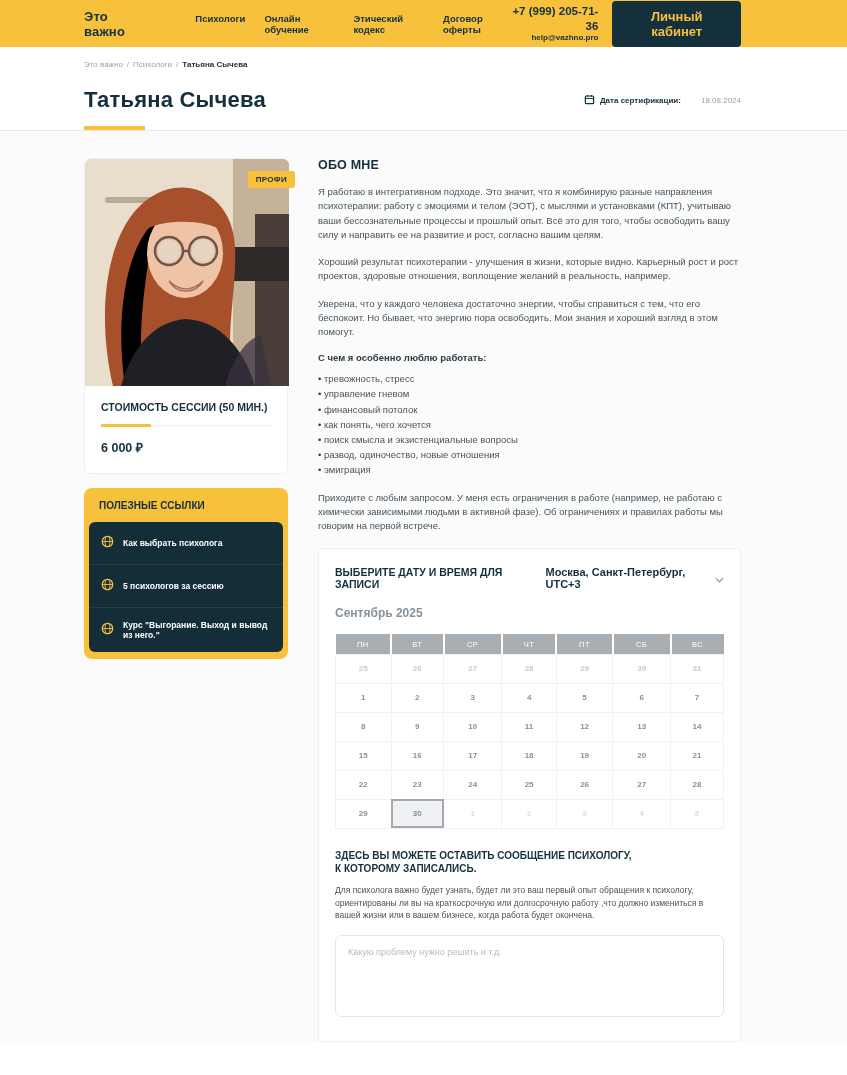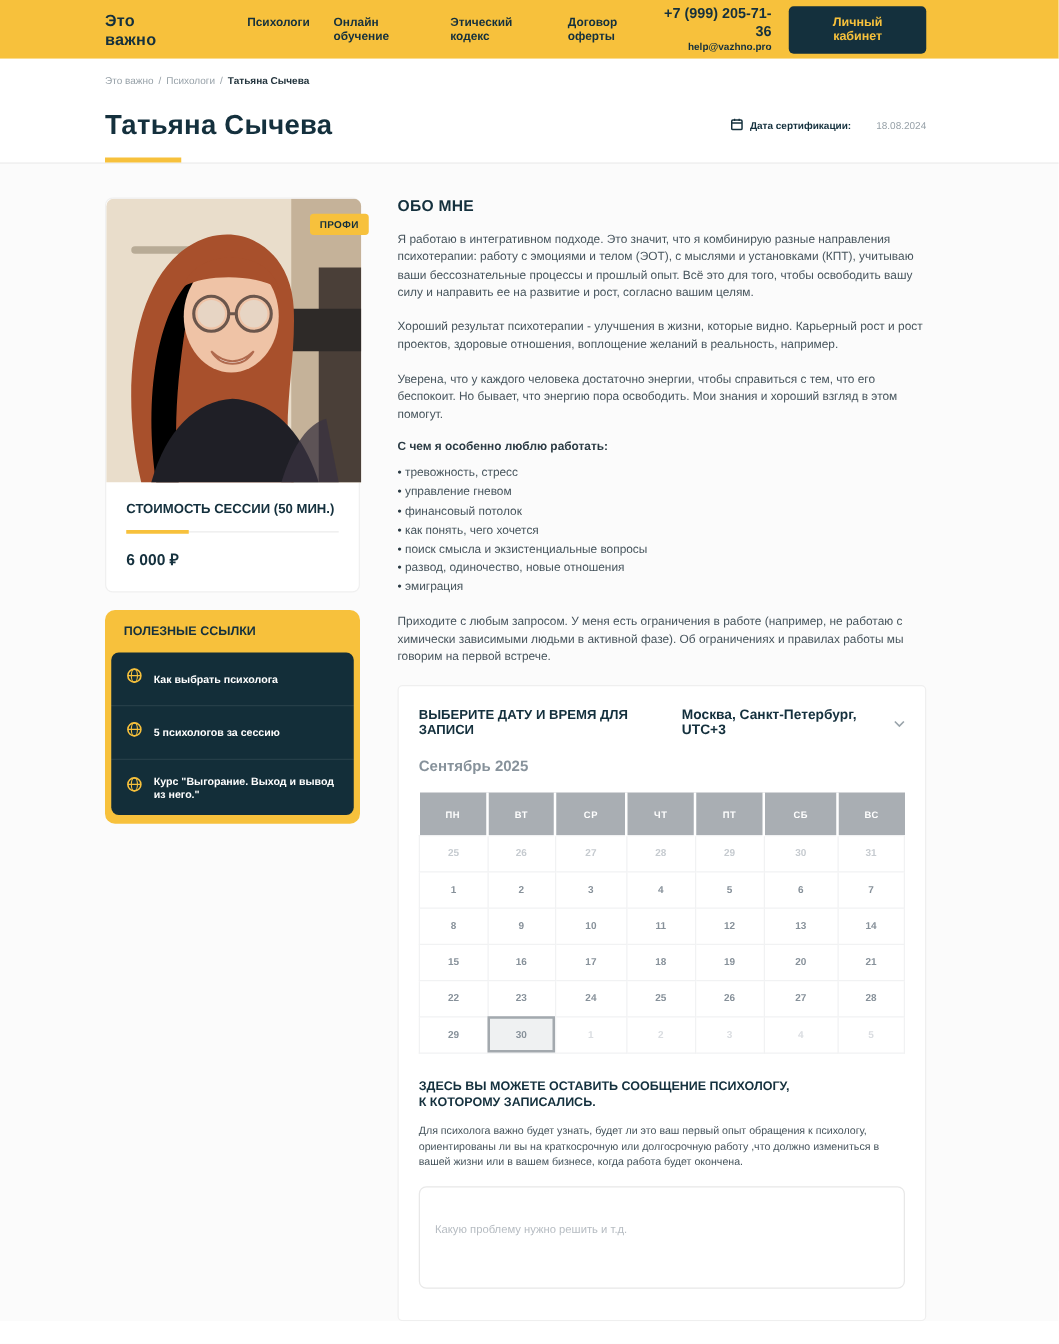--- a/index.html
+++ b/index.html
@@ -16,21 +16,21 @@
   .container{width:657px;margin-left:84px;}
 
   
   .header{height:47px;background:var(--accent);display:flex;align-items:center;padding-left:84px;padding-right:106px;}
   .logo{font-size:13px;font-weight:800;color:var(--dark);letter-spacing:.2px;cursor:pointer;}
   .nav{display:flex;gap:19px;margin-left:50px;}
   .nav-link{font-size:9.5px;font-weight:700;color:var(--dark);text-decoration:none;cursor:pointer;}
   .contact{margin-left:auto;text-align:right;line-height:1.25;}
   .phone{font-size:11.5px;font-weight:800;color:var(--dark);}
   .email{font-size:8px;font-weight:700;color:var(--dark);}
-  .account-btn{margin-left:14px;background:var(--dark);color:var(--accent);border:none;border-radius:4px;font-size:10px;font-weight:700;padding:8px 17px;font-family:inherit;cursor:pointer;}
+  .account-btn{margin-left:14px;background:var(--dark);color:var(--accent);border:none;border-radius:4px;font-size:13px;font-weight:700;padding:8px 17px;font-family:inherit;cursor:pointer;}
 
   
   .top-white{padding-top:13px;border-bottom:1px solid #E9E9E9;background:#fff;}
   .breadcrumb{font-size:8px;color:var(--gray);display:flex;gap:4px;align-items:center;}
   .breadcrumb .crumb{cursor:pointer;}
   .breadcrumb .crumb.current{color:#23343D;font-weight:700;cursor:default;}
   .title-row{display:flex;justify-content:space-between;align-items:center;margin-top:18px;}
   .page-title{font-size:22px;font-weight:800;color:var(--dark);letter-spacing:.2px;}
   .cert-date{display:flex;align-items:center;gap:5px;font-size:8px;}
   .cert-date .lbl{font-weight:800;color:var(--dark);}
@@ -77,31 +77,31 @@
   .about li::before{content:"• ";color:#2B3B44;}
 
   
   .booking-card{margin-top:15px;background:#fff;border:1px solid #EFEFEF;border-radius:4px;padding:17px 16px 20px;}
   .booking-head{display:flex;justify-content:space-between;gap:12px;}
   .booking-title{font-size:10.5px;font-weight:800;color:var(--dark);}
   .tz-select{display:flex;align-items:center;gap:6px;cursor:pointer;}
   .tz-select .tz{font-size:11px;font-weight:700;color:var(--dark);}
   .month-label{margin-top:16px;font-size:12px;font-weight:800;color:#87929B;}
   table.cal{width:100%;margin-top:14px;border-collapse:collapse;}
-  .cal th{background:#A9AEB3;color:#fff;font-size:7.5px;font-weight:700;height:34px;border-right:2px solid #fff;letter-spacing:.5px;}
+  .cal th{background:#A9AEB3;color:#fff;font-size:7.5px;font-weight:400;height:20px;border-right:2px solid #fff;letter-spacing:.5px;}
   .cal th:last-child{border-right:none;}
   .cal td{height:29px;border:1px solid #F1F2F3;text-align:center;font-size:8px;font-weight:700;background:#fff;}
   .cal td.cur{color:#87919A;cursor:pointer;}
   .cal td.prev{color:#C6CBD0;}
   .cal td.next{color:#DADDE1;}
   .cal td.selected{background:#EFF1F2;outline:2px solid #A3A9AE;outline-offset:-2px;}
 
   .msg-title{margin-top:20px;font-size:10px;font-weight:800;color:var(--dark);line-height:1.35;}
   .msg-desc{margin-top:8px;font-size:8.5px;line-height:1.5;color:var(--body);}
-  .msg-box{margin-top:13px;width:100%;height:82px;border:1px solid #E8E8E8;border-radius:6px;padding:28px 12px;font-family:inherit;font-size:9px;color:var(--body);resize:none;background:#fff;}
+  .msg-box{margin-top:13px;width:100%;height:82px;border:1px solid #E8E8E8;border-radius:6px;padding:11px 12px;font-family:inherit;font-size:9px;color:var(--body);resize:none;background:#fff;}
   .msg-box::placeholder{color:#B6BCC2;}
 </style>
 </head>
 <body>
 
 <div class="header">
   <div class="logo">Это важно</div>
   <nav class="nav">
       <a class="nav-link">Психологи</a>
       <a class="nav-link">Онлайн обучение</a>

